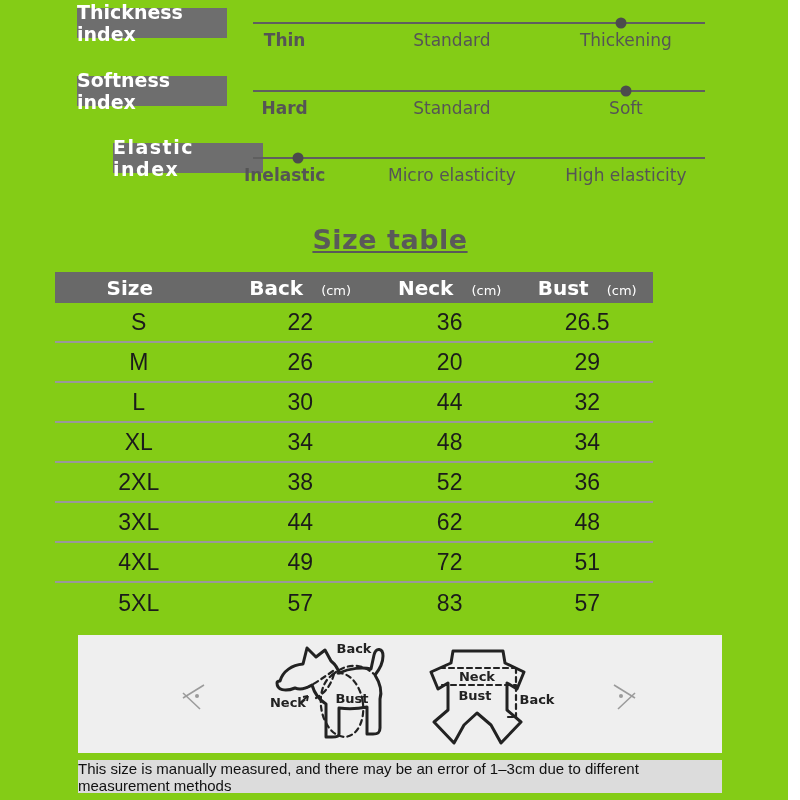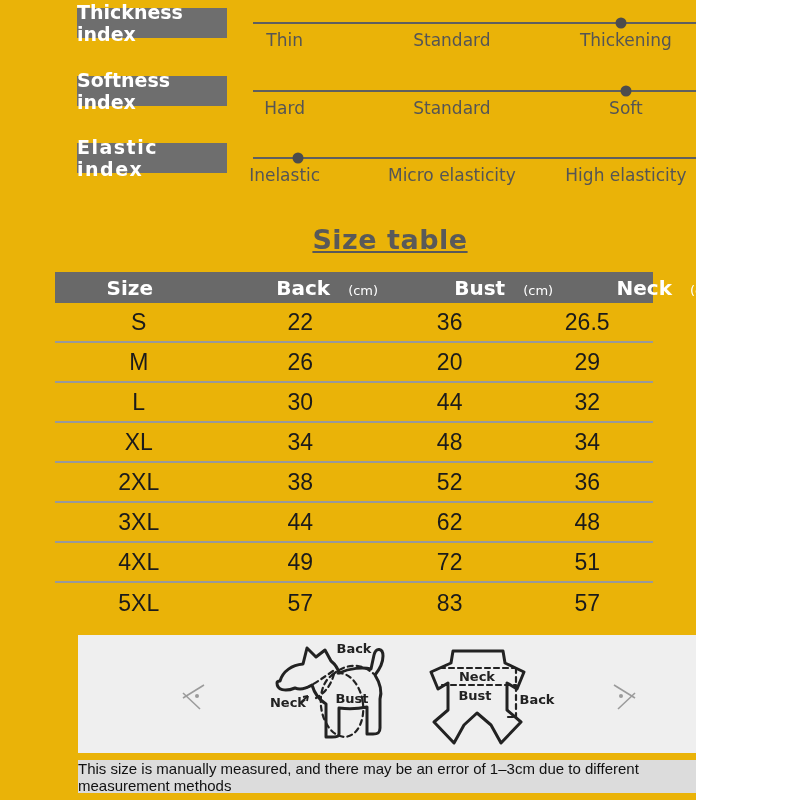--- a/index.html
+++ b/index.html
@@ -2,42 +2,42 @@
 <html style="--box_gray: #6e6e6e; --line_gray: #5f5f5f; --dot_gray: #4c4c4c; --label_text: #555555; --header_bg: #696969; --header_text: #ffffff; --cell_text: #1b1b1b; --divider: #999999; --panel_bg: #efefef; --note_bg: #dcdcdc; --title: #595959; --arrow: #9b9b9b; --ink: #222222;"><head>
 <meta charset="utf-8">
 <style>
   :root{
     --box_gray:#6e6e6e; --line_gray:#5f5f5f; --dot_gray:#4c4c4c; --label_text:#555555;
     --header_bg:#696969; --header_text:#ffffff; --cell_text:#1b1b1b; --divider:#999999;
     --panel_bg:#efefef; --note_bg:#dcdcdc; --title:#595959; --arrow:#9b9b9b; --ink:#222222;
   }
   *{margin:0;padding:0;box-sizing:border-box;}
   html,body{background:#fff;}
-  .page{position:relative;width:696px;height:800px;background:#eab308;overflow:hidden;
+  .page{position:relative;width:788px;height:800px;background:#84cc16;overflow:hidden;
          font-family:"DejaVu Sans","Liberation Sans",sans-serif;}
 
   
   .idx-row{position:absolute;left:0;width:800px;height:62px;}
   .idx-box{position:absolute;left:77px;top:0;width:150px;height:30px;background:var(--box_gray);
            color:#fff;font-size:19px;font-weight:bold;display:flex;align-items:center;justify-content:center;}
-  .idx-row:nth-of-type(3) .idx-box{letter-spacing:1.5px;}
+  .idx-row:nth-of-type(3) .idx-box{letter-spacing:1.5px;margin-left:36px;}
   .idx-line{position:absolute;left:253px;top:14px;width:452px;height:2px;background:var(--line_gray);}
   .idx-dot{position:absolute;top:50%;width:11px;height:11px;border-radius:50%;background:var(--dot_gray);
            transform:translate(-50%,-50%);}
   .idx-labels{position:absolute;left:253px;top:22px;width:452px;height:24px;}
   .idx-labels span{position:absolute;transform:translateX(-50%);white-space:nowrap;
                    font-size:17px;color:var(--label_text);}
-  .lv0{left:7%;} .lv1{left:44%;} .lv2{left:82.5%;}
+  .lv0{left:7%;font-weight:bold;} .lv1{left:44%;} .lv2{left:82.5%;}
 
   
   .title{position:absolute;top:224px;left:0;width:780px;text-align:center;
          font-size:27px;font-weight:bold;color:var(--title);letter-spacing:0.5px;text-decoration:underline;}
   .table{position:absolute;left:55px;top:272px;width:598px;}
   .t-head{display:grid;grid-template-columns:28% 26% 24% 22%;height:31px;background:var(--header_bg);
-          color:var(--header_text);align-items:center;gap:27px;}
+          color:var(--header_text);align-items:center;}
   .t-head .cell{text-align:center;font-size:20px;font-weight:bold;}
   .t-head .unit{font-size:13px;font-weight:normal;margin-left:18px;}
   .t-row{display:grid;grid-template-columns:28% 26% 24% 22%;height:40px;align-items:center;
          border-bottom:2px solid var(--divider);}
   .t-row:last-child{border-bottom:none;}
   .t-row .cell{text-align:center;font-size:23px;color:var(--cell_text);
                font-family:"Liberation Sans",sans-serif;}
 
   
   .panel{position:absolute;left:78px;top:635px;width:644px;height:118px;background:var(--panel_bg);}
@@ -95,22 +95,22 @@
       <span class="lv2">High elasticity</span>
     </div>
   </div>
 
   <div class="title">Size table</div>
 
   <div class="table">
     <div class="t-head">
       <div class="cell"><span>Size</span><span class="unit"></span></div>
       <div class="cell"><span>Back</span><span class="unit">(cm)</span></div>
+      <div class="cell"><span>Neck</span><span class="unit">(cm)</span></div>
       <div class="cell"><span>Bust</span><span class="unit">(cm)</span></div>
-      <div class="cell"><span>Neck</span><span class="unit">(cm)</span></div>
     </div>
     <div class="t-row">
       <div class="cell">S</div>
       <div class="cell">22</div>
       <div class="cell">36</div>
       <div class="cell">26.5</div>
     </div>
     <div class="t-row">
       <div class="cell">M</div>
       <div class="cell">26</div>

